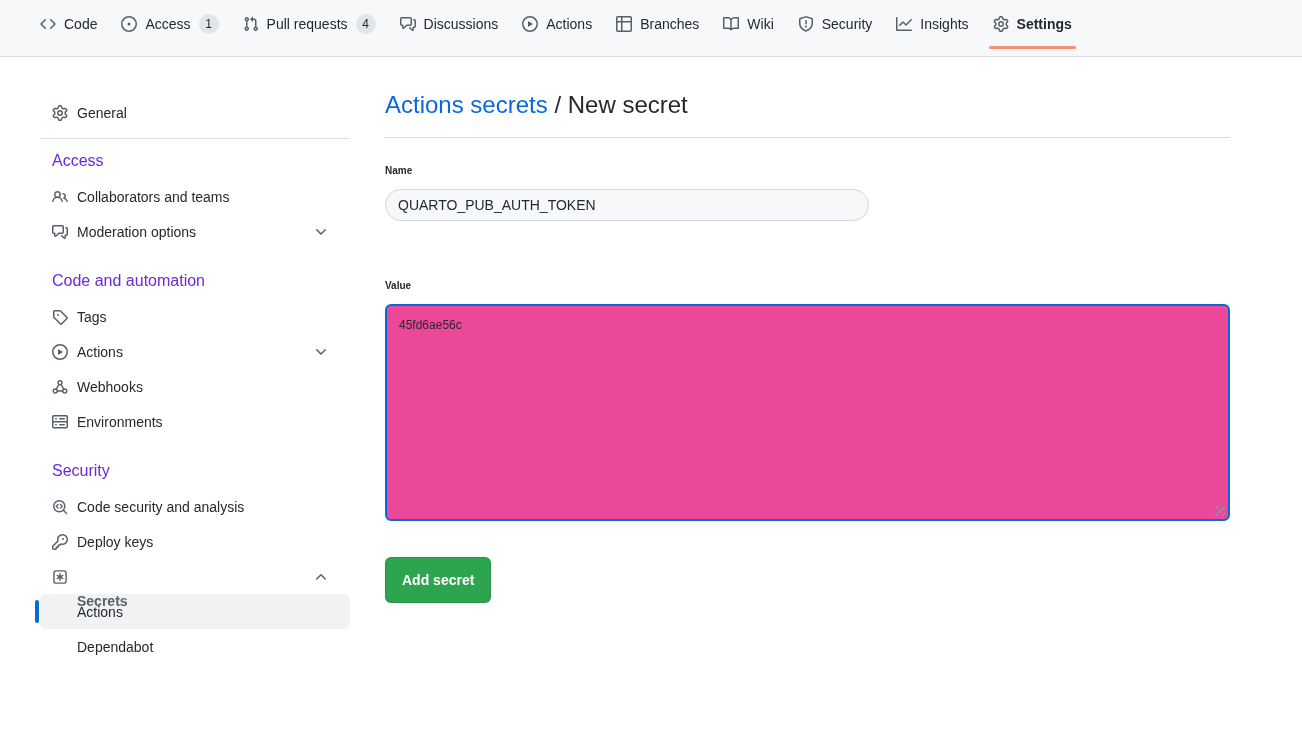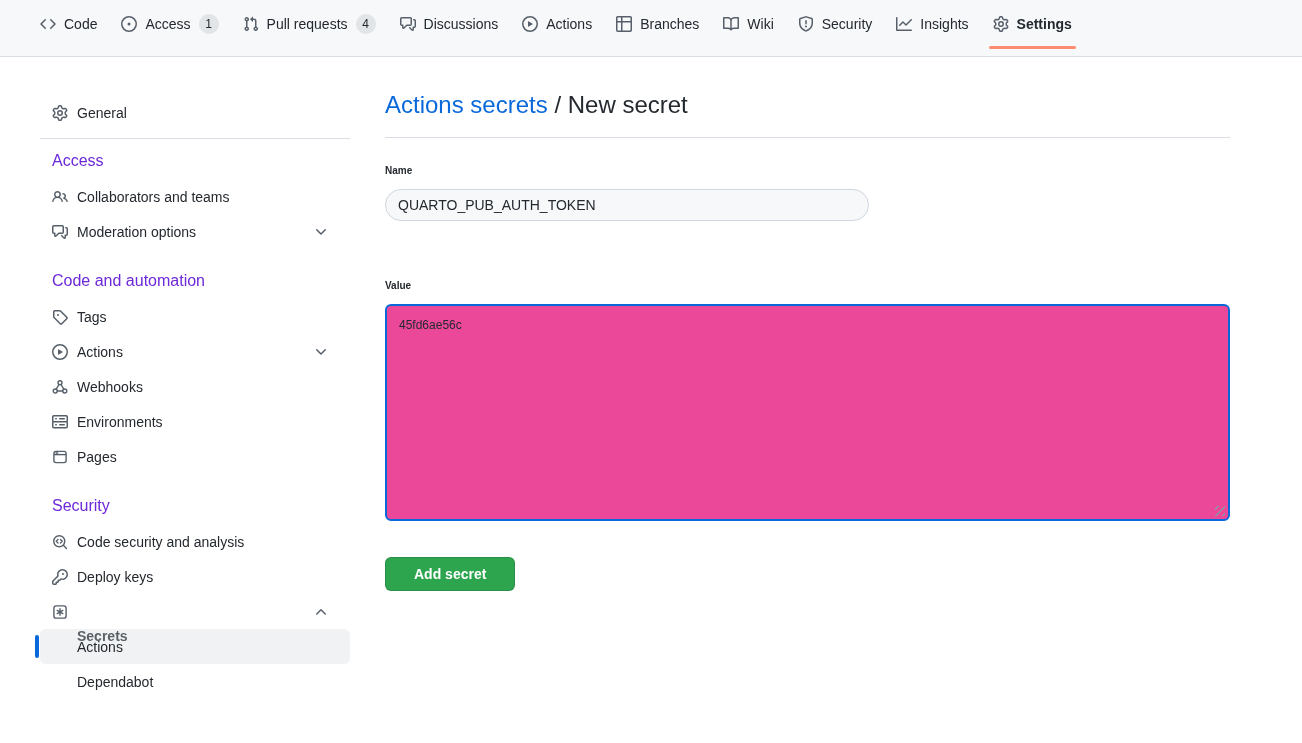--- a/index.html
+++ b/index.html
@@ -84,21 +84,21 @@
   .value-textarea{
     display:block;width:845px;height:217px;padding:9px 12px;resize:none;
     font-size:12px;font-family:inherit;color:var(--fg);line-height:20px;
     background:#ec4899;border:2px solid var(--accent-blue);border-radius:6px;outline:none;
   }
   .resize-handle{
     position:absolute;right:5px;bottom:5px;width:10px;height:10px;pointer-events:none;
     background:repeating-linear-gradient(135deg,transparent 0 2px,#8c959f 2px 3.2px,transparent 3.2px 5px);
   }
   .submit-btn{
-    margin-top:36px;height:34px;padding:0 28px;font-size:14px;font-weight:700;font-family:inherit;
+    margin-top:36px;height:46px;padding:0 16px;font-size:14px;font-weight:700;font-family:inherit;
     color:#fff;background:var(--button-green);border:1px solid rgba(27,31,36,0.15);
     border-radius:6px;cursor:pointer;
   }
 </style>
 </head>
 <body>
 
 <nav class="repo-nav">
     <a class="tab">
       <span class="svg-icon">
@@ -257,30 +257,20 @@
           <span class="side-label">Webhooks</span>
         </a>
         <a class="side-item">
           <span class="svg-icon">
             <svg viewBox="0 0 16 16" fill="currentColor">
               <path d="M1.75 1h12.5c.966 0 1.75.784 1.75 1.75v4c0 .372-.116.717-.314 1 .198.283.314.628.314 1v4a1.75 1.75 0 0 1-1.75 1.75H1.75A1.75 1.75 0 0 1 0 12.75v-4c0-.358.109-.707.314-1A1.739 1.739 0 0 1 0 6.75v-4C0 1.784.784 1 1.75 1ZM1.5 2.75v4c0 .138.112.25.25.25h12.5a.25.25 0 0 0 .25-.25v-4a.25.25 0 0 0-.25-.25H1.75a.25.25 0 0 0-.25.25Zm.25 5.75a.25.25 0 0 0-.25.25v4c0 .138.112.25.25.25h12.5a.25.25 0 0 0 .25-.25v-4a.25.25 0 0 0-.25-.25ZM7 4.75A.75.75 0 0 1 7.75 4h4.5a.75.75 0 0 1 0 1.5h-4.5A.75.75 0 0 1 7 4.75ZM7.75 10h4.5a.75.75 0 0 1 0 1.5h-4.5a.75.75 0 0 1 0-1.5ZM3 4.75A.75.75 0 0 1 3.75 4h.5a.75.75 0 0 1 0 1.5h-.5A.75.75 0 0 1 3 4.75ZM3.75 10h.5a.75.75 0 0 1 0 1.5h-.5a.75.75 0 0 1 0-1.5Z"></path>
             </svg>
           </span>
           <span class="side-label">Environments</span>
         </a>
-        <a class="side-item">
-          <span class="svg-icon">
-            <svg viewBox="0 0 16 16" fill="none" stroke="currentColor" stroke-width="1.4">
-              <rect x="1.9" y="2.4" width="12.2" height="11.2" rx="2"></rect>
-              <path d="M1.9 5.6h12.2"></path>
-              <path d="M4.1 4h1.6" stroke-linecap="round"></path>
-            </svg>
-          </span>
-          <span class="side-label">Pages</span>
-        </a>
       </div>
       <div class="side-section">
         <div class="side-header">Security</div>
         <a class="side-item">
           <span class="svg-icon">
             <svg viewBox="0 0 16 16" fill="none" stroke="currentColor" stroke-width="1.4">
               <circle cx="7.25" cy="7.25" r="5.5"></circle>
               <path d="m11.6 11.6 2.9 2.9" stroke-linecap="round"></path>
               <path d="M6 5.5 4.25 7.25 6 9M8.5 5.5l1.75 1.75L8.5 9" stroke-linecap="round" stroke-linejoin="round"></path>
             </svg>

